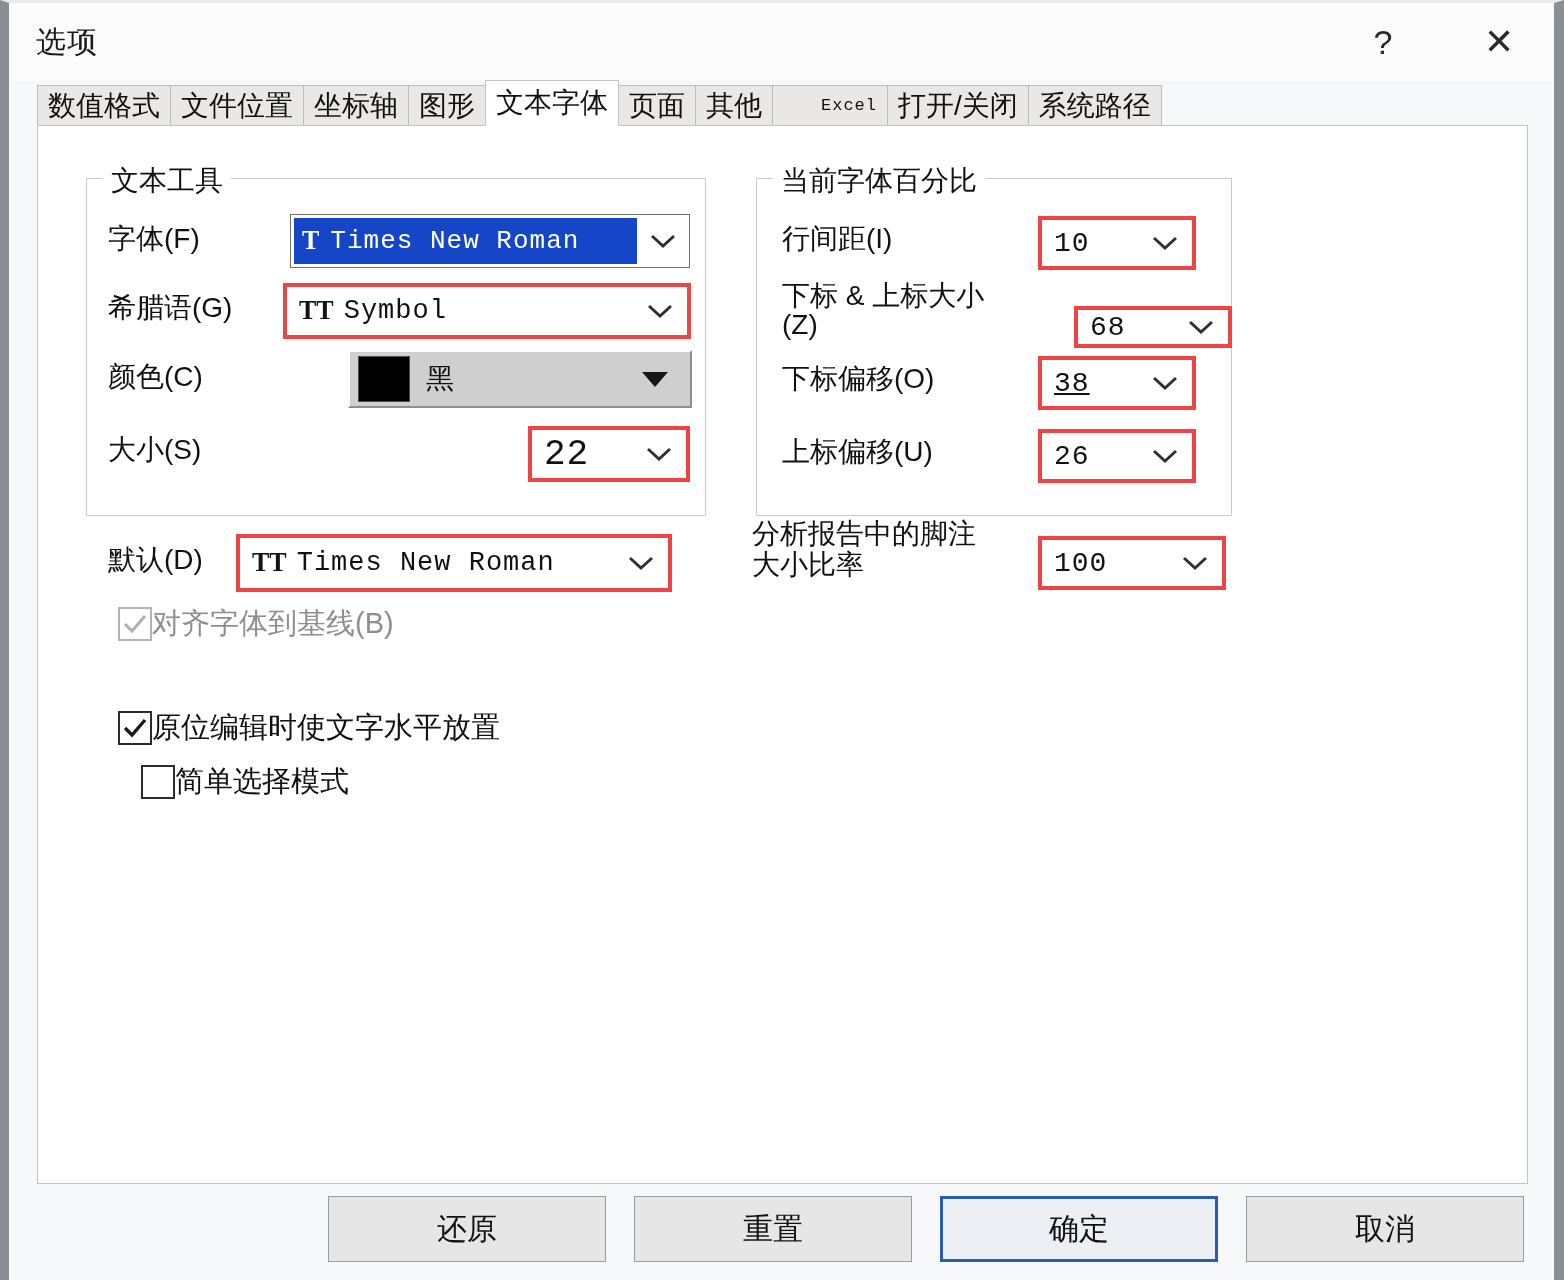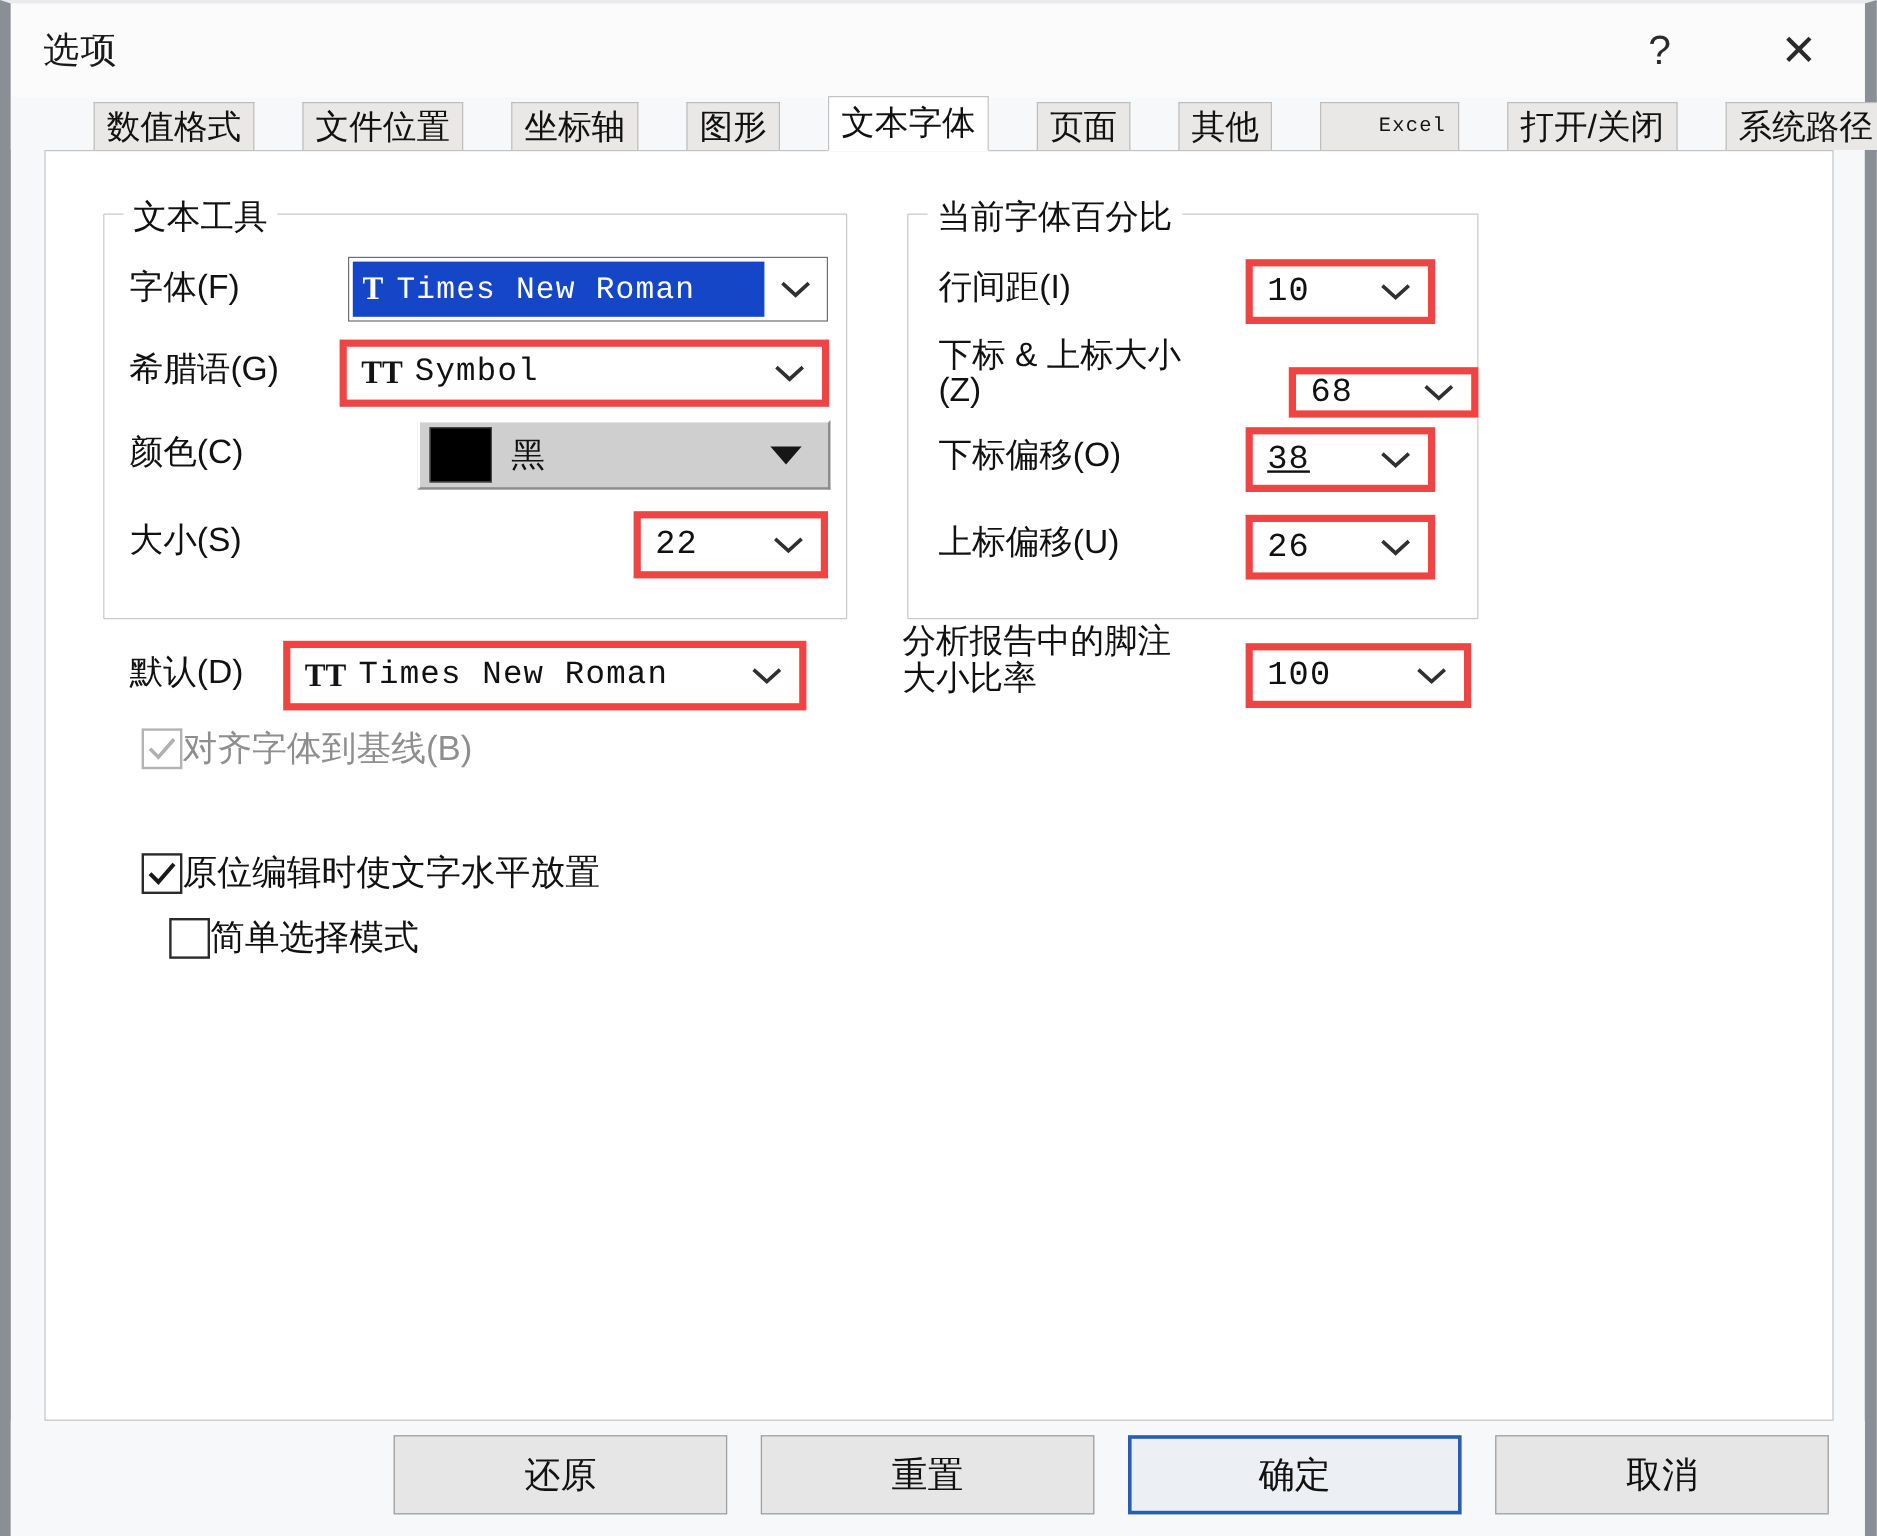--- a/index.html
+++ b/index.html
@@ -44,21 +44,21 @@
     flex:0 0 44px; height:44px;
     position:relative; display:flex; align-items:flex-end;
     padding-left:28px; background:#f7f8f9;
   }
   .tab {
     height:40px; background:#e9e8e6;
     border:1px solid #bdbdbd; border-bottom:none;
     display:flex; align-items:center; justify-content:center;
     padding:0 10px; margin-right:-1px;
     font-size:28px; color:#111; white-space:nowrap;
-    position:relative; z-index:1;margin-left:41px;
+    position:relative; z-index:1;
   }
   .tab.mono { font-family:"Liberation Mono", monospace; font-size:17px; letter-spacing:1px;padding-left:48px; }
   .tab.active {
     background:#ffffff; height:46px; z-index:3;
     border:1px solid #c3c3c3; border-bottom:1px solid #ffffff;
     margin-bottom:-1px; font-weight:400;
   }
 
   
   #tabpage {
@@ -86,21 +86,21 @@
   .lbl {
     position:absolute;
     font-size:28px; color:#111; white-space:nowrap;
     line-height:1.12;
   }
 
   
   .combo {
     position:absolute;
     background:#ffffff;
-    border:6px solid #ef4444;
+    border:4px solid #ef4444;
     display:flex; align-items:center;
   }
   .combo .txt {
     flex:1 1 auto; padding-left:12px;
     font-size:26px; color:#111; white-space:nowrap; overflow:hidden;
     display:flex; align-items:center; gap:10px;
   }
   .combo .chev {
     flex:0 0 54px; display:flex; align-items:center; justify-content:center;
     color:#333;
@@ -246,21 +246,21 @@
 
     <div class="lbl" style="left:70px; top:235px;">颜色(C)</div>
     <div class="colorcombo" style="left:310px; top:224px; width:344px; height:58px;">
       <div class="swatch"></div>
       <div class="cname">黑</div>
       <div class="solid-arrow"></div>
     </div>
 
     <div class="lbl" style="left:70px; top:308px;">大小(S)</div>
     <div class="combo" style="left:490px; top:300px; width:162px; height:56px;">
-      <div class="txt mono-txt" style="font-size:28px;">22</div>
+      <div class="txt mono-txt" style="font-size:36px;">22</div>
       <div class="chev">
         <svg width="30" height="18" viewBox="0 0 30 18">
             <path d="M4 4 L15 14 L26 4" fill="none" stroke="#303030" stroke-width="3"></path>
           </svg>
       </div>
     </div>
 
     <div class="groupbox" style="left:718px; top:52px; width:476px; height:338px;">
       <div class="group-title">当前字体百分比</div>
     </div>

